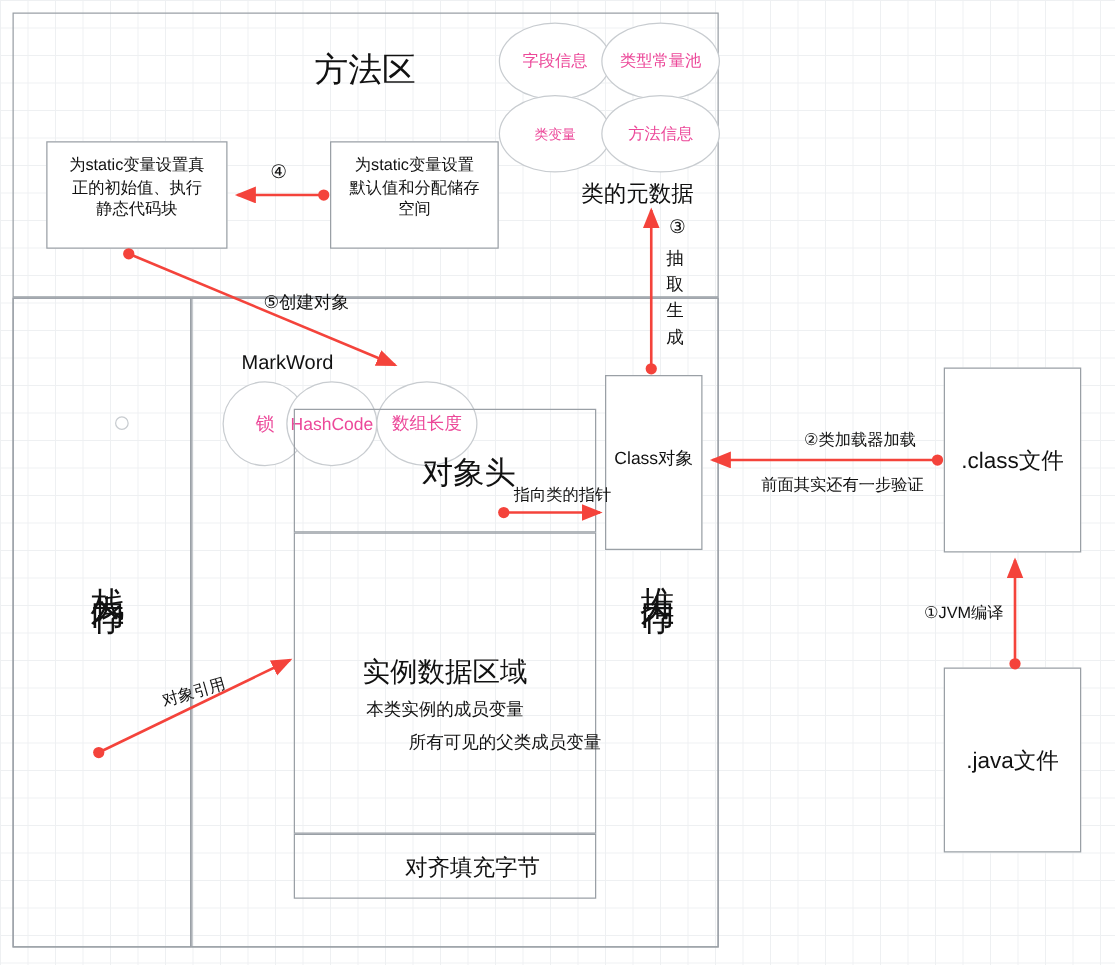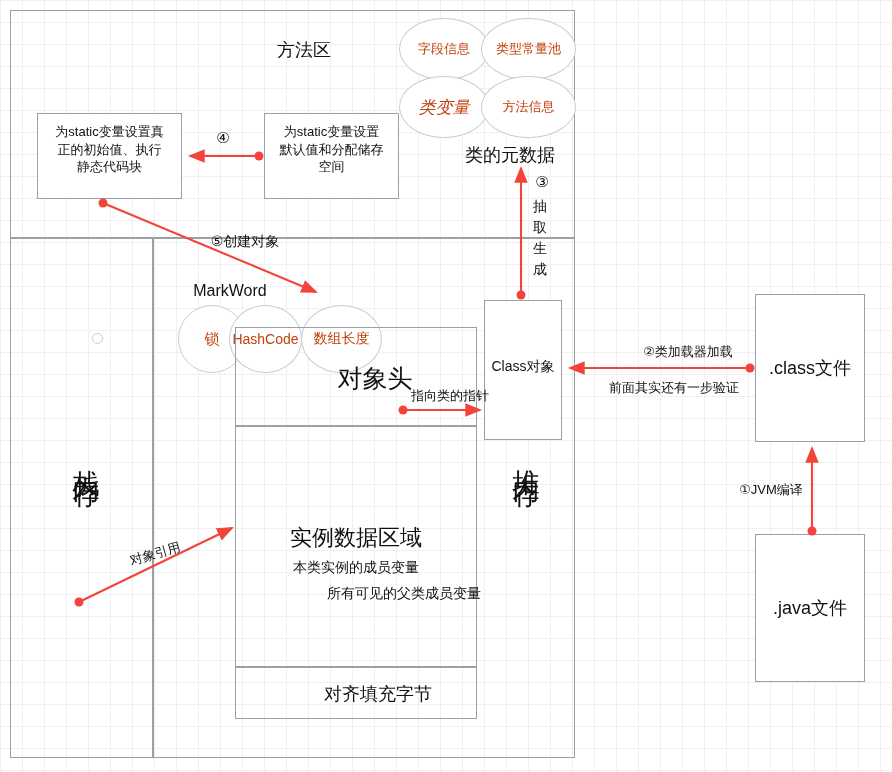--- a/index.html
+++ b/index.html
@@ -32,21 +32,21 @@
     box-sizing:border-box;
     white-space:pre-line;
   }
   .ellipse{
     position:absolute;
     border:1px solid #c8ccd0;
     border-radius:50%;
     background:#ffffff;
     box-sizing:border-box;
     display:flex;align-items:center;justify-content:center;
-    color:#c2410c;
+    color:#ec4899;
   }
   .vert{
     writing-mode:vertical-rl;
     text-orientation:upright;
     letter-spacing:6px;
   }
   svg.ov{position:absolute;left:0;top:0;width:892px;height:772px;pointer-events:none;}
 </style>
 </head>
 <body>
@@ -54,29 +54,29 @@
 <div id="grid"></div>
 
 <div class="box nofill" style="left:10px;top:10px;width:565px;height:228px;"></div>
 
 <div class="box nofill" style="left:10px;top:238px;width:565px;height:520px;"></div>
 
 <div class="box nofill" style="left:10px;top:238px;width:143px;height:520px;"></div>
 
 <div class="box nofill" style="left:153px;top:238px;width:422px;height:520px;"></div>
 
-<div class="lbl" style="left:204px;top:38px;width:200px;font-size:18px;">方法区</div>
+<div class="lbl" style="left:192px;top:38px;width:200px;font-size:27px;">方法区</div>
 
 <div class="ellipse" style="left:399px;top:18px;width:90px;height:62px;font-size:13px;">
   <span>字段信息</span>
 </div>
 <div class="ellipse" style="left:481px;top:18px;width:95px;height:62px;font-size:13px;">
   <span>类型常量池</span>
 </div>
-<div class="ellipse" style="left:399px;top:76px;width:90px;height:62px;font-size:17px;font-style:italic;">
+<div class="ellipse" style="left:399px;top:76px;width:90px;height:62px;font-size:11px;">
   <span>类变量</span>
 </div>
 <div class="ellipse" style="left:481px;top:76px;width:95px;height:62px;font-size:13px;justify-content:center;">
   <span>方法信息</span>
 </div>
 
 <div class="lbl" style="left:440px;top:143px;width:140px;font-size:18px;">类的元数据</div>
 
 <div class="box" style="left:37px;top:113px;width:145px;height:86px;"></div>
 <div class="lbl" style="left:37px;top:123px;width:145px;font-size:13px;">为static变量设置真

